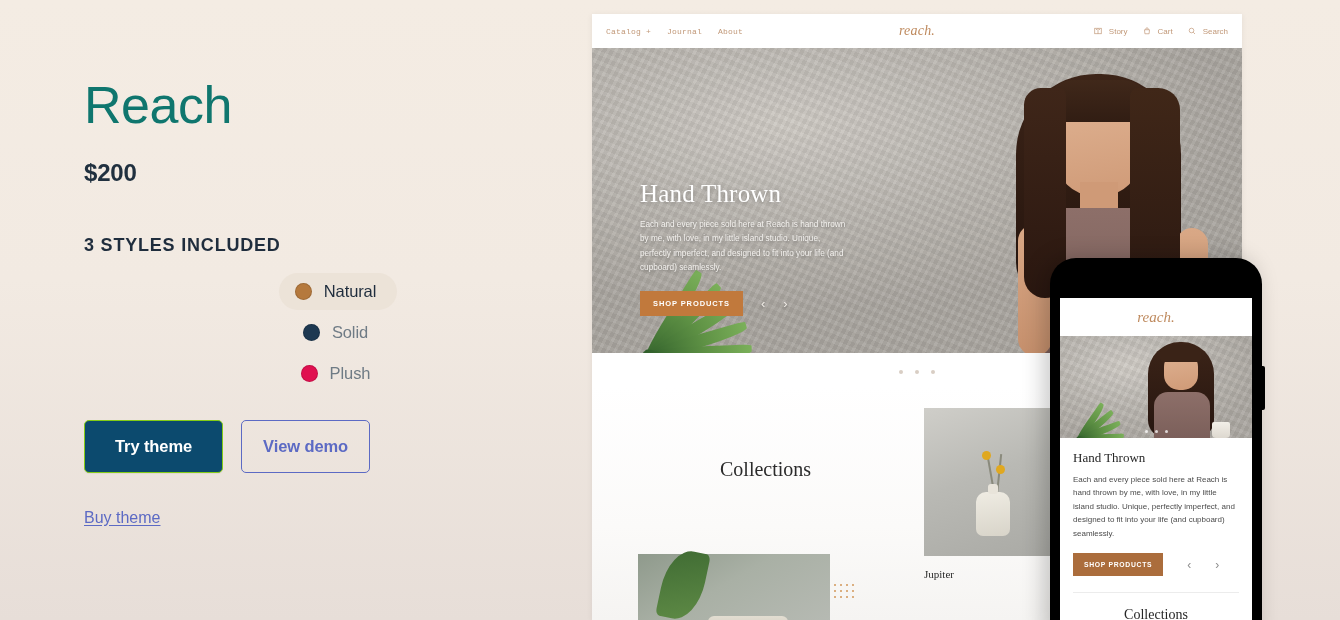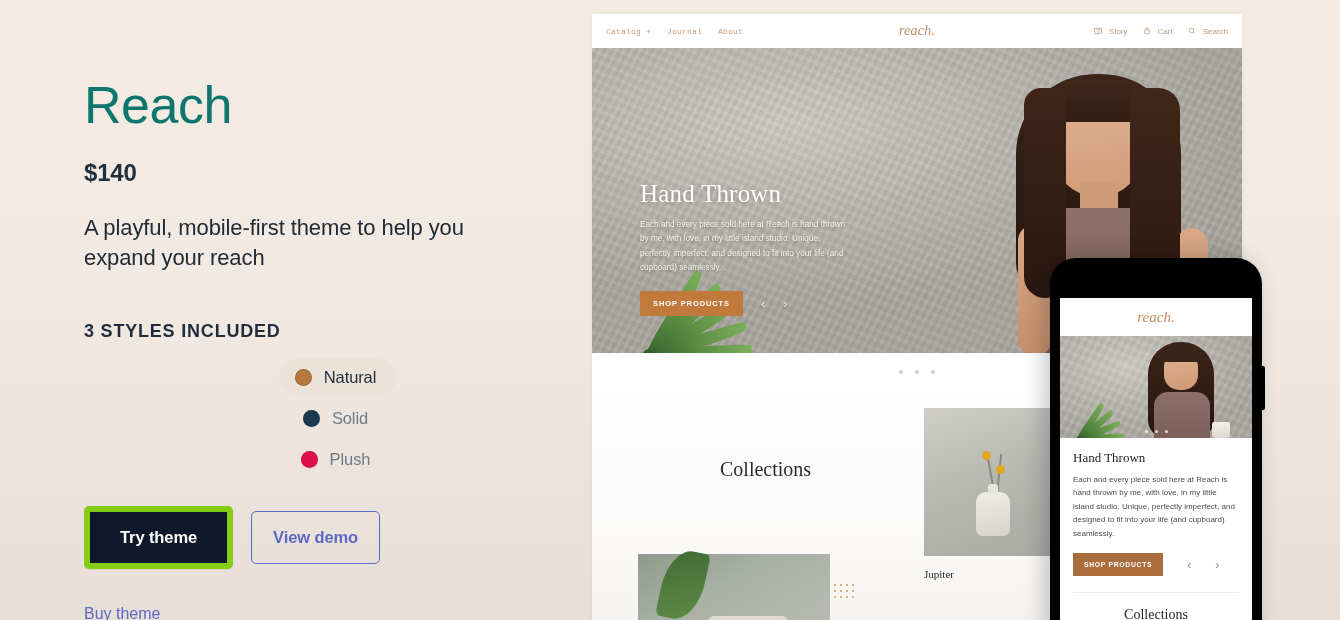--- a/index.html
+++ b/index.html
@@ -105,23 +105,23 @@
   .btn {
     font-family: inherit;
     font-size: 16.5px;
     font-weight: 700;
     border-radius: 5px;
     cursor: pointer;
     letter-spacing: -0.1px;
   }
 
   .btn-primary {
-    background: #0f172a;
+    background: #0c4a6e;
     color: #ffffff;
-    border: 6px solid #84cc16;
+    border: 1px solid #84cc16;
     padding: 16px 30px;
     box-shadow: 0 1px 0 rgba(22,29,37,0.05);
   }
 
   .btn-secondary {
     background: transparent;
     color: #5c6ac4;
     border: 1.5px solid #5c6ac4;
     padding: 16px 21px;
   }
@@ -522,23 +522,22 @@
     color: #262626;
   }
 </style>
 </head>
 <body>
 
 <div class="left-panel">
 
   <h1 class="theme-title">Reach</h1>
 
-  <div class="theme-price">$140</div>
-
-  <p class="theme-desc">A playful, mobile-first theme to help you expand your reach</p>
+  <div class="theme-price">$200</div>
+
 
   <div class="styles-label">3 STYLES INCLUDED</div>
 
   <div class="styles-row">
 
     <button class="style-chip selected">
       <span class="swatch" style="background:#b5793d"></span>
       <span class="style-name">Natural</span>
     </button>
 

